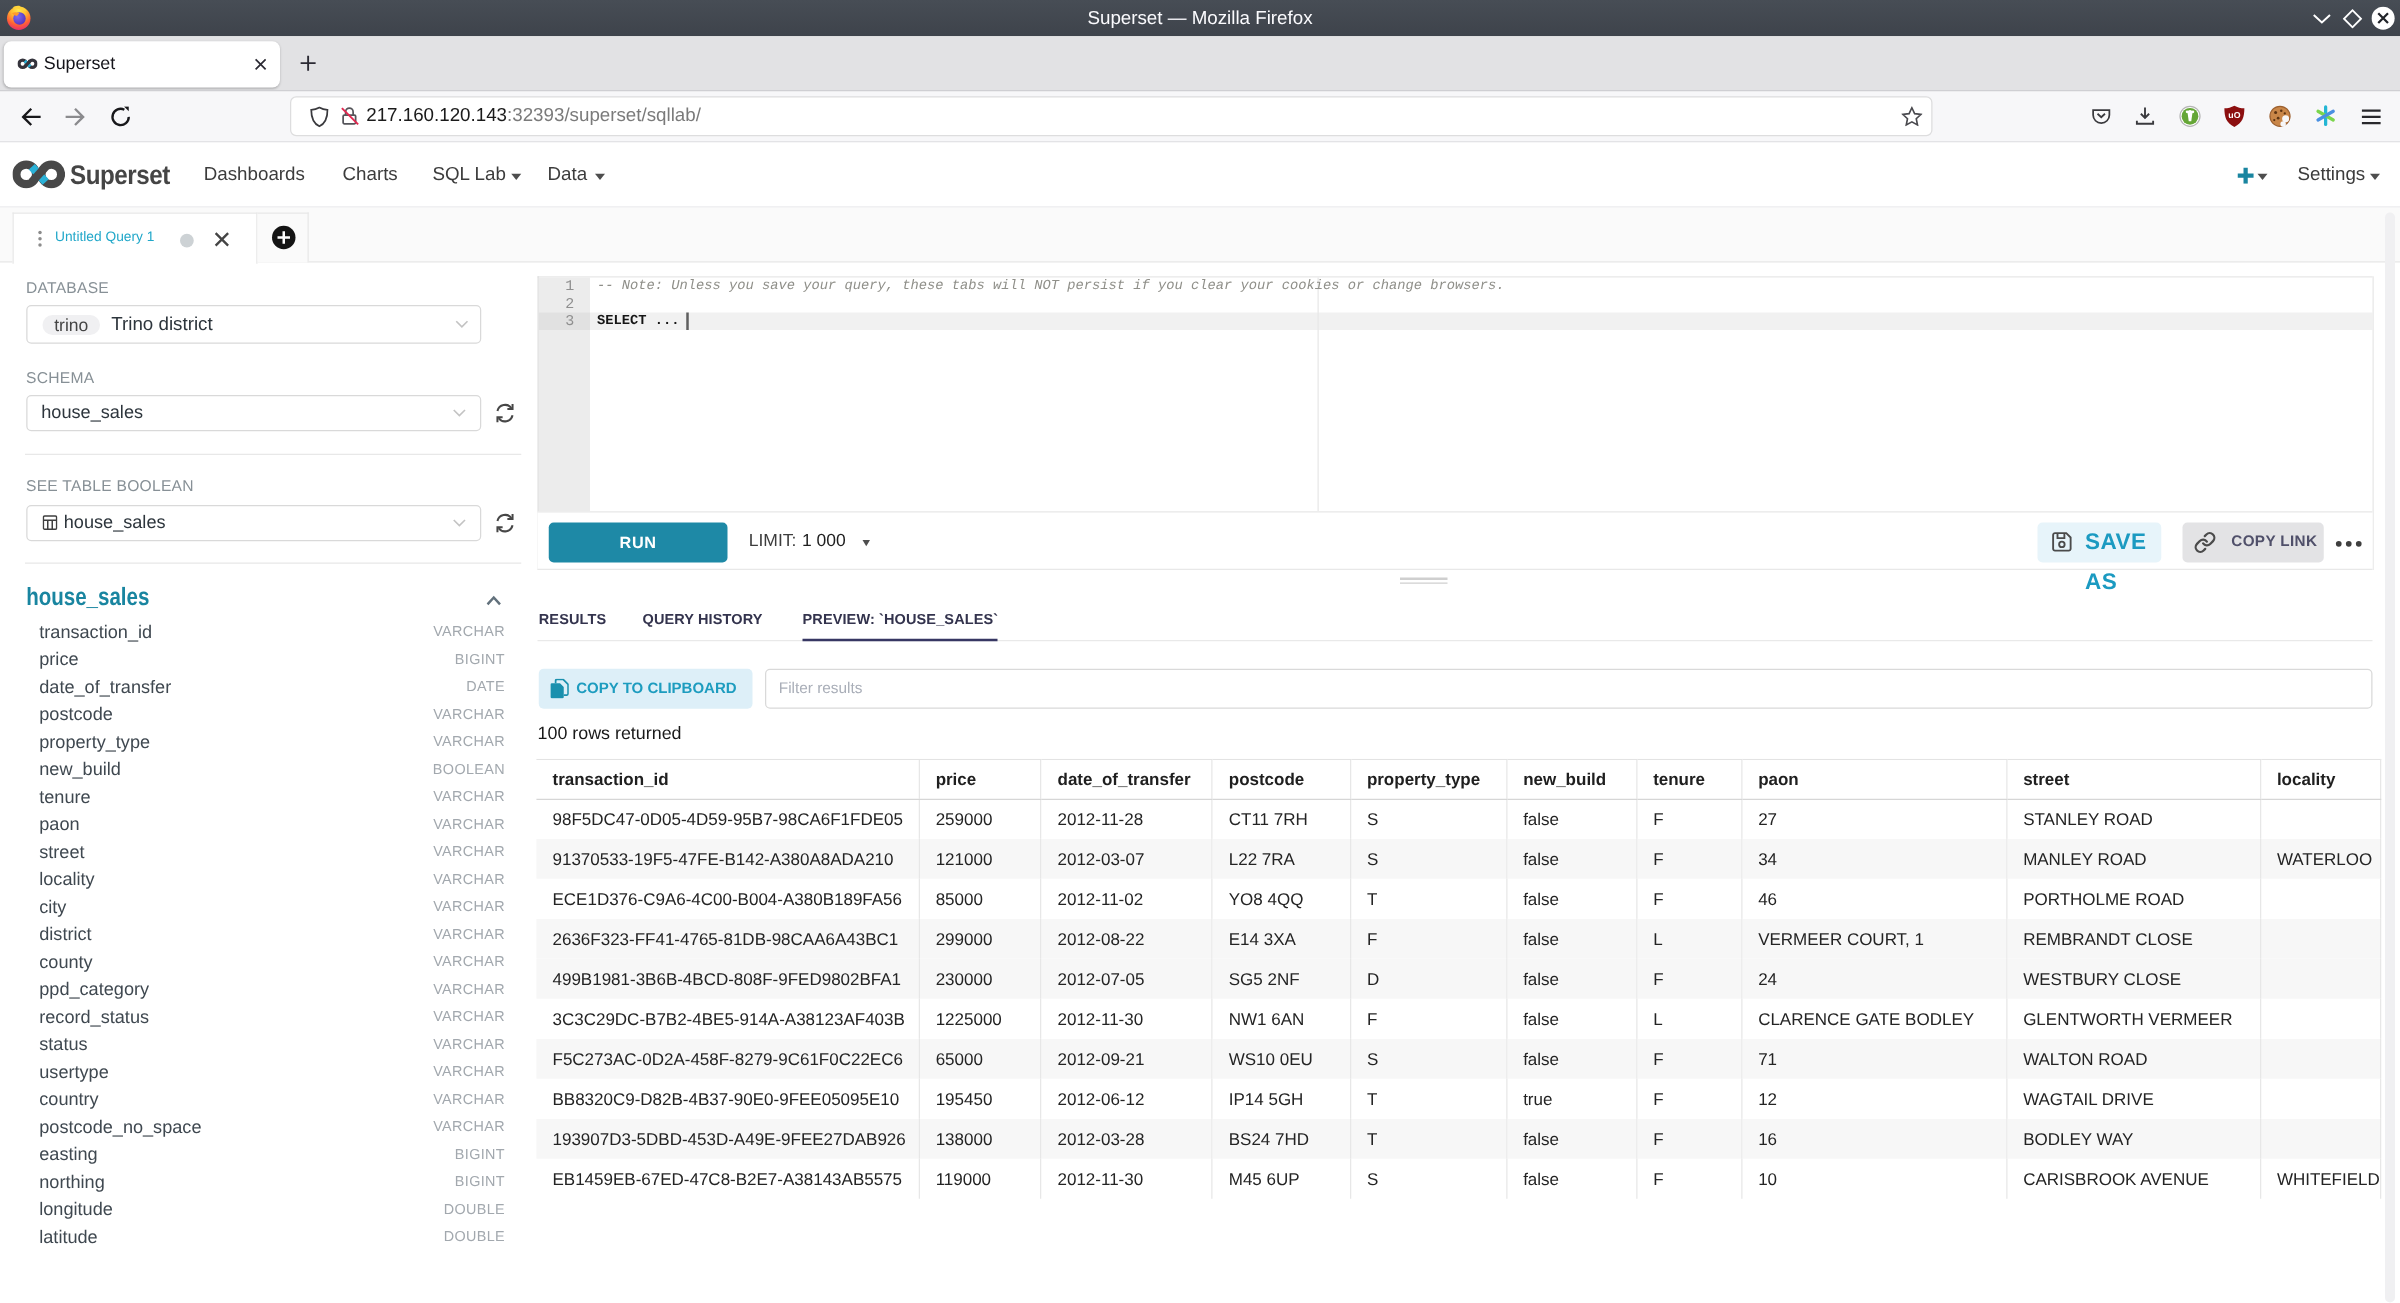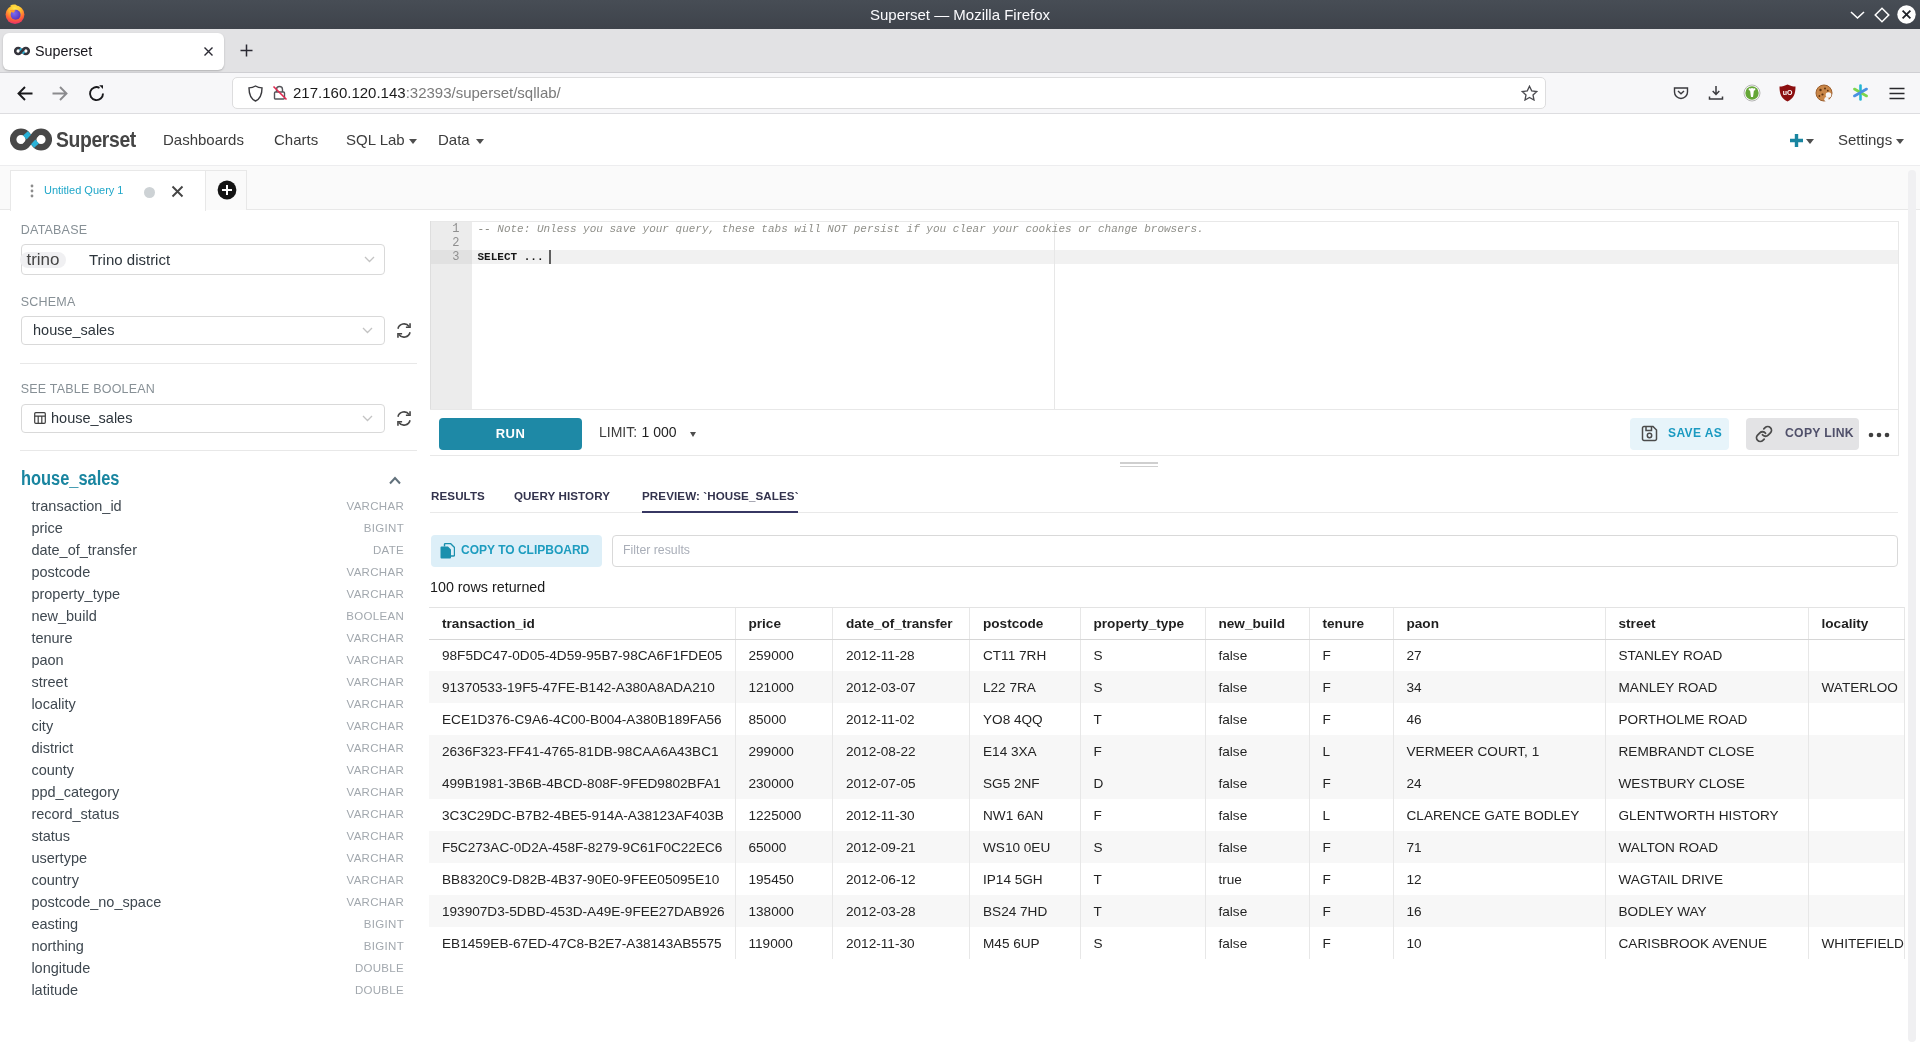--- a/index.html
+++ b/index.html
@@ -210,21 +210,21 @@
     </svg>
 </div>
 <div class="abs" id="ptab"></div>
 <svg class="abs" style="left:217px;top:180px" width="20" height="20" viewBox="0 0 20 20">
     <circle cx="10" cy="10" r="9.4" fill="#141414"></circle>
     <path d="M10 5 V15 M5 10 H15" stroke="#fff" stroke-width="2"></path>
   </svg>
 
 <div class="abs lbl" style="left:20.8px;top:223px">DATABASE</div>
 <div class="abs sel" style="top:244px;height:31px"></div>
-<div class="abs" style="left:20px;top:251.5px;width:46px;height:16.5px;border-radius:8px;background:#f0f0f2;text-align:center;line-height:16.5px;font-size:17px;color:#454545">trino</div>
+<div class="abs" style="left:34px;top:251.5px;width:46px;height:16.5px;border-radius:8px;background:#f0f0f2;text-align:center;line-height:16.5px;font-size:14px;color:#454545">trino</div>
 <div class="abs seltxt" style="left:89px;top:244px;height:31px;line-height:31px;font-size:15px">Trino district</div>
 <svg class="abs" style="left:364px;top:256px" width="11" height="7" viewBox="0 0 11 7">
     <path d="M1 1 L5.5 5.5 L10 1" stroke="#c3c3c3" stroke-width="1.3" fill="none"></path>
   </svg>
 <div class="abs lbl" style="left:20.8px;top:294.5px">SCHEMA</div>
 <div class="abs sel" style="top:316px;height:29px"></div>
 <div class="abs seltxt" style="left:33px;top:316px;height:29px;line-height:29px">house_sales</div>
 <svg class="abs" style="left:362px;top:327px" width="11" height="7" viewBox="0 0 11 7">
     <path d="M1 1 L5.5 5.5 L10 1" stroke="#c3c3c3" stroke-width="1.3" fill="none"></path>
   </svg>
@@ -321,21 +321,21 @@
 <div class="abs" id="runbtn">RUN</div>
 <div class="abs" style="left:599px;top:409px;height:47px;line-height:47px;font-size:14px;color:#3d3d3d">LIMIT:</div>
 <div class="abs" style="left:641.5px;top:409px;height:47px;line-height:47px;font-size:14px;color:#1f1f1f">1 000</div>
 <div class="abs caret" style="left:689.5px;top:431.5px;border-left-width:3.5px;border-right-width:3.5px;border-top-width:5px;border-top-color:#4e4e4e"></div>
 <div class="abs" id="saveas"></div>
 <svg class="abs" style="left:1641px;top:425px" width="17" height="17" viewBox="0 0 17 17">
   <path d="M1.5 3 A1.5 1.5 0 0 1 3 1.5 H12 L15.5 5 V14 A1.5 1.5 0 0 1 14 15.5 H3 A1.5 1.5 0 0 1 1.5 14 Z" stroke="#4b4b4b" stroke-width="1.5" fill="none"></path>
   <path d="M5 1.5 V5.5 H10.5 V1.5" stroke="#4b4b4b" stroke-width="1.5" fill="none"></path>
   <circle cx="8.5" cy="10.5" r="2.2" stroke="#4b4b4b" stroke-width="1.5" fill="none"></circle>
 </svg>
-<div class="abs" style="left:1668px;top:418px;width:61px;height:17px;line-height:31.5px;font-size:12px;font-weight:bold;letter-spacing:.4px;color:#1b9ac1">SAVE AS</div>
+<div class="abs" style="left:1668px;top:418px;width:61px;height:17px;line-height:31.5px;font-size:18px;font-weight:bold;letter-spacing:.4px;color:#1b9ac1">SAVE AS</div>
 <div class="abs" id="copylink"></div>
 <svg class="abs" style="left:1755px;top:425px" width="18" height="18" viewBox="0 0 24 24">
   <path d="M10 13a5 5 0 0 0 7.54.54l3-3a5 5 0 0 0-7.07-7.07l-1.72 1.71" stroke="#4b4b4b" stroke-width="2.4" fill="none" stroke-linecap="round"></path>
   <path d="M14 11a5 5 0 0 0-7.54-.54l-3 3a5 5 0 0 0 7.07 7.07l1.71-1.71" stroke="#4b4b4b" stroke-width="2.4" fill="none" stroke-linecap="round"></path>
 </svg>
 <div class="abs" style="left:1785px;top:418px;width:80px;height:31.5px;line-height:31.5px;font-size:12.2px;font-weight:bold;letter-spacing:.3px;color:#50506a;white-space:nowrap">COPY LINK</div>
 <svg class="abs" style="left:1868px;top:431.5px" width="22" height="6" viewBox="0 0 22 6">
     <circle cx="3" cy="3" r="2.3" fill="#3f3f3f"></circle>
     <circle cx="11" cy="3" r="2.3" fill="#3f3f3f"></circle>
     <circle cx="19" cy="3" r="2.3" fill="#3f3f3f"></circle>
@@ -446,21 +446,21 @@
         </tr>
 <tr>
           <td>3C3C29DC-B7B2-4BE5-914A-A38123AF403B</td>
           <td>1225000</td>
           <td>2012-11-30</td>
           <td>NW1 6AN</td>
           <td>F</td>
           <td>false</td>
           <td>L</td>
           <td>CLARENCE GATE BODLEY</td>
-          <td>GLENTWORTH HISTORY</td>
+          <td>GLENTWORTH VERMEER</td>
           <td></td>
         </tr>
 <tr class="odd">
           <td>F5C273AC-0D2A-458F-8279-9C61F0C22EC6</td>
           <td>65000</td>
           <td>2012-09-21</td>
           <td>WS10 0EU</td>
           <td>S</td>
           <td>false</td>
           <td>F</td>

